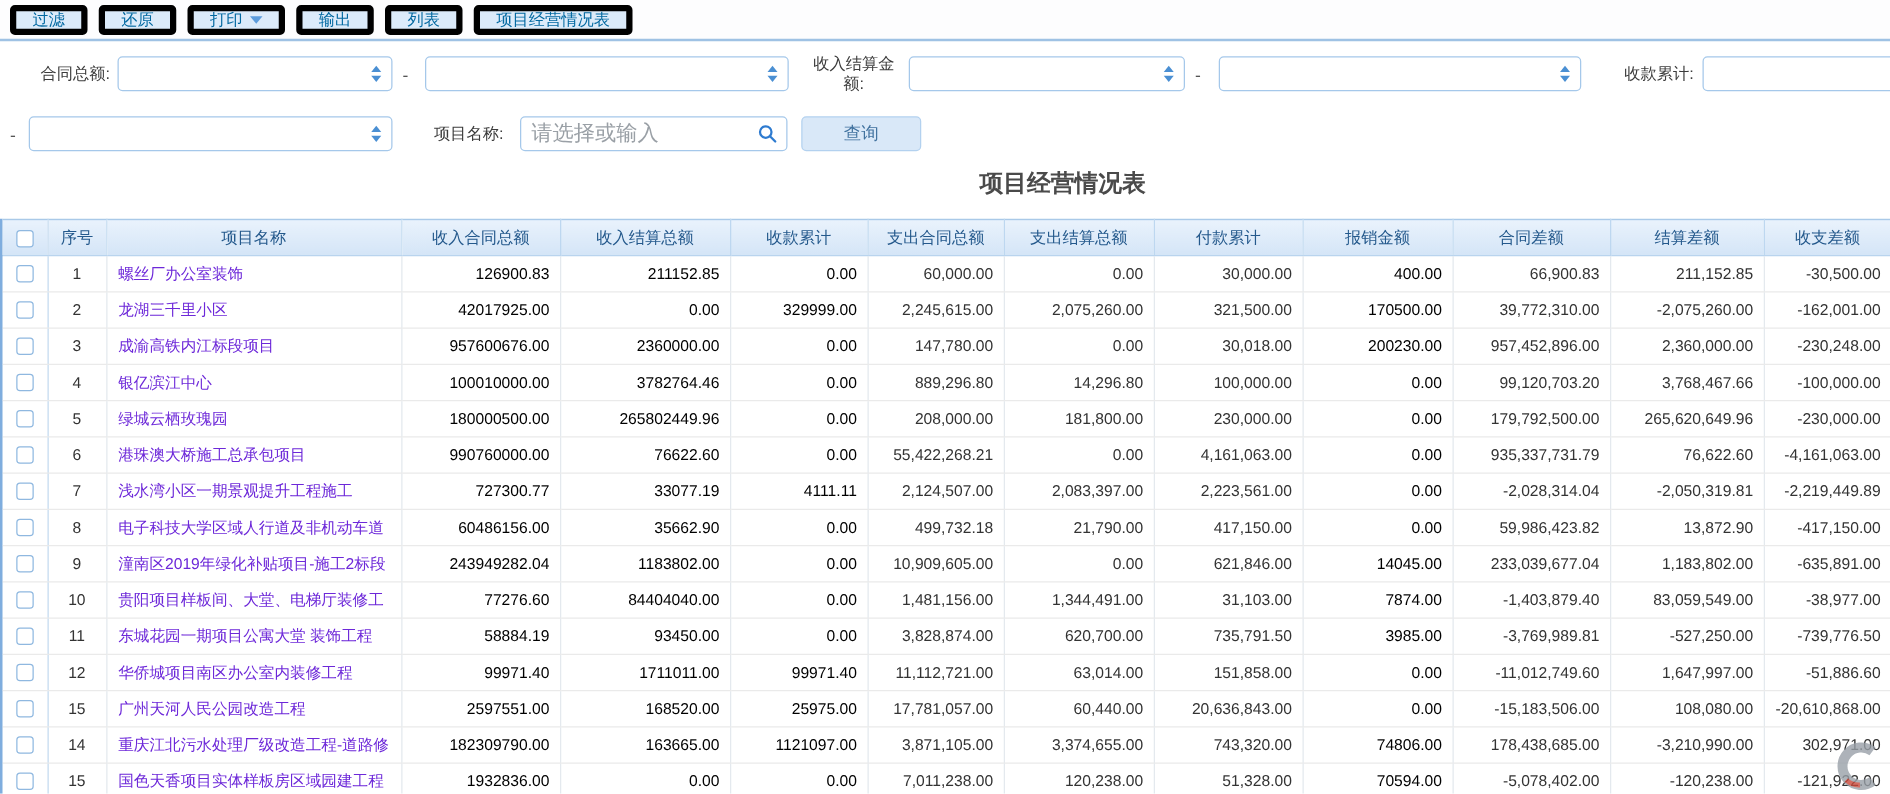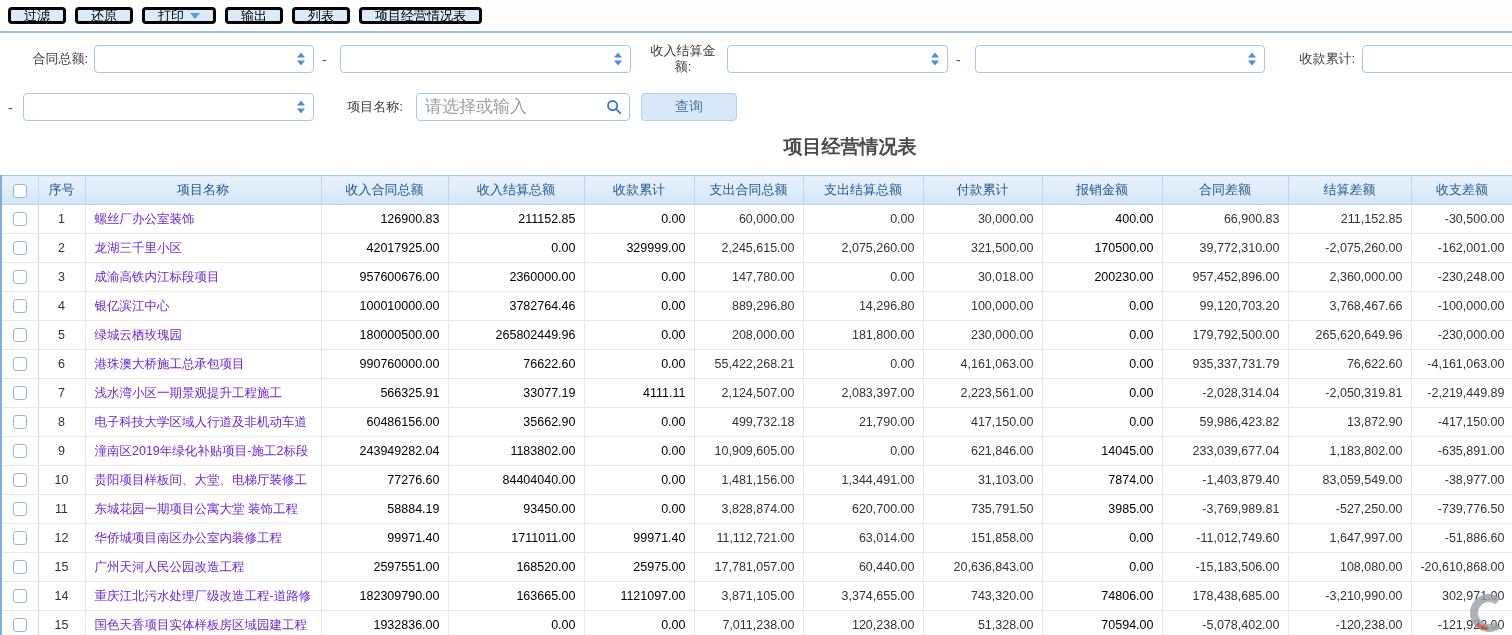--- a/index.html
+++ b/index.html
@@ -4,23 +4,23 @@
 <style>
   * { margin:0; padding:0; box-sizing:border-box; }
   html,body { background:#fff; }
   body { font-family:"Liberation Sans","DejaVu Sans",sans-serif; }
   #screen { position:relative; width:1512px; height:635px; overflow:hidden; background:#fff; }
 
   
   .toolbar { position:absolute; top:0; left:0; width:1512px; height:33px;
              display:flex; align-items:center; gap:9px; padding:0 8px;
              background:#fdfdfe; border-bottom:2px solid #9fc2e4; }
-  .tb-btn { display:inline-flex; align-items:center; gap:6px; height:17px; padding:0 13px;
-            background:#dcebfa; border:3px solid #000000; border-radius:4px;
-            color:#000000; font-size:13px; cursor:pointer; white-space:nowrap; }
+  .tb-btn { display:inline-flex; align-items:center; gap:6px; height:24px; padding:0 13px;
+            background:#dcebfa; border:5px solid #000000; border-radius:4px;
+            color:#0369a1; font-size:13px; cursor:pointer; white-space:nowrap; }
   .caret { width:0; height:0; border-left:5px solid transparent; border-right:5px solid transparent;
            border-top:6px solid #5d9ddc; }
 
   
   .f-label { position:absolute; font-size:13px; color:#3c3c3c; line-height:16px; }
   .f-dash  { position:absolute; font-size:14px; color:#555; }
   .f-input { position:absolute; height:28px; background:#fff; border:1px solid #a5c8ea;
              border-radius:4px; }
   .f-input input { width:100%; height:100%; border:none; outline:none; background:transparent;
                    padding:0 24px 0 8px; font-size:17px; color:#333;
@@ -278,21 +278,21 @@
             <td class="c-num t-dark">4,161,063.00</td>
             <td class="c-num t-blue">0.00</td>
             <td class="c-num t-dark">935,337,731.79</td>
             <td class="c-num t-dark">76,622.60</td>
             <td class="c-num t-dark">-4,161,063.00</td>
           </tr>
           <tr>
             <td class="c-check"><span class="checkbox"></span></td>
             <td class="c-index">7</td>
             <td class="c-name"><a class="proj-link">浅水湾小区一期景观提升工程施工</a></td>
-            <td class="c-num t-blue">566325.91</td>
+            <td class="c-num t-blue">727300.77</td>
             <td class="c-num t-blue">33077.19</td>
             <td class="c-num t-blue">4111.11</td>
             <td class="c-num t-dark">2,124,507.00</td>
             <td class="c-num t-dark">2,083,397.00</td>
             <td class="c-num t-dark">2,223,561.00</td>
             <td class="c-num t-blue">0.00</td>
             <td class="c-num t-dark">-2,028,314.04</td>
             <td class="c-num t-dark">-2,050,319.81</td>
             <td class="c-num t-dark">-2,219,449.89</td>
           </tr>

